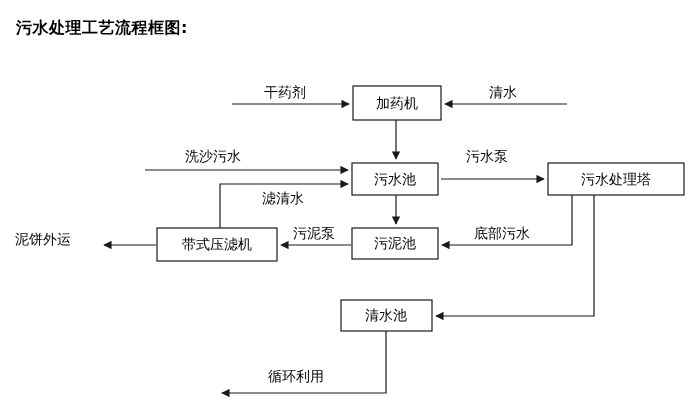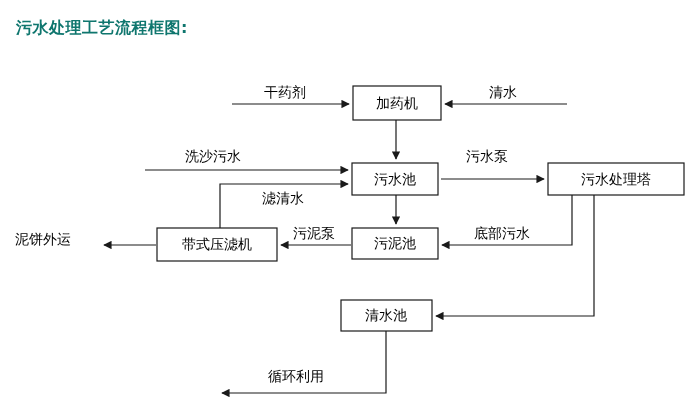--- a/index.html
+++ b/index.html
@@ -16,21 +16,21 @@
     height: 420px;
     background: #ffffff;
     overflow: hidden;
   }
   #title {
     position: absolute;
     left: 16px;
     top: 18px;
     font-size: 16px;
     font-weight: bold;
-    color: #0f766e;
+    color: #000000;
     letter-spacing: 0.5px;
     white-space: nowrap;
   }
   #flow-svg {
     position: absolute;
     left: 0;
     top: 0;
   }
   .node-box {
     fill: #ffffff;

